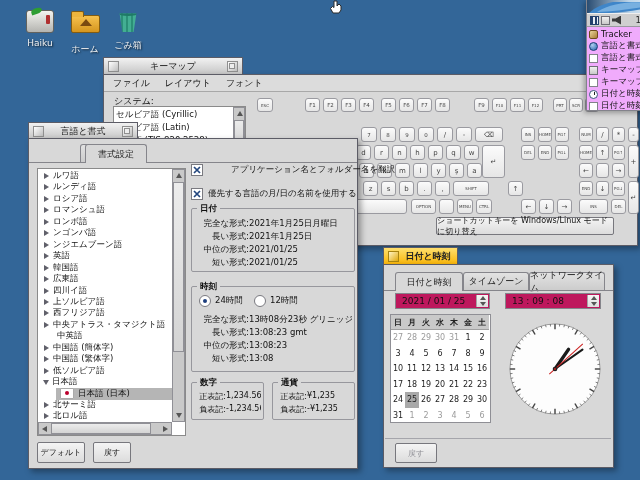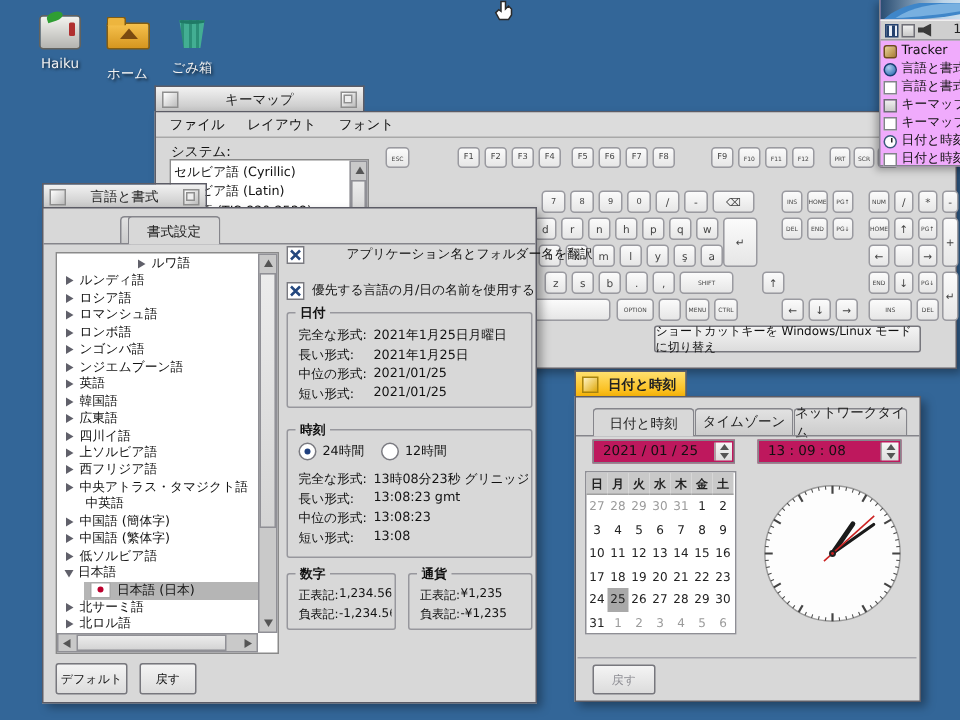--- a/index.html
+++ b/index.html
@@ -40,21 +40,21 @@
   .lrow .arr-r{width:0;height:0;border-left:5px solid #60606a;border-top:3.5px solid transparent;border-bottom:3.5px solid transparent;margin:0 4px 0 6px;flex:0 0 auto;}
   .lrow .arr-d{width:0;height:0;border-top:5px solid #60606a;border-left:3.5px solid transparent;border-right:3.5px solid transparent;margin:0 3px 0 5px;flex:0 0 auto;}
   .lrow .arr-n{width:9px;margin:0 4px 0 6px;flex:0 0 auto;}
   .lrow.sel{background:#b5b5b5;left:18px;}
   .flag{width:12px;height:9px;background:#fff;border:1px solid #aaa;border-radius:1px;margin:0 4px 0 4px;position:relative;flex:0 0 auto;}
   .flag::after{content:"";position:absolute;left:3.5px;top:2px;width:4px;height:4px;border-radius:50%;background:#bc002d;}
   .cbox{width:10px;height:10px;background:#fff;border:1px solid #7a7a80;flex:0 0 auto;display:flex;align-items:center;justify-content:center;}
   .cbrow{position:absolute;display:flex;align-items:center;gap:5px;font-size:8.5px;color:#111;white-space:nowrap;}
   .group{position:absolute;border:1px solid #97979d;border-radius:2px;box-sizing:border-box;}
   .gtitle{position:absolute;top:-6px;left:5px;background:#d8d8d8;padding:0 3px;font-size:8.5px;font-weight:bold;color:#111;}
-  .frow{position:absolute;left:7px;right:2px;display:flex;font-size:8.5px;color:#111;white-space:nowrap;}
+  .frow{position:absolute;left:7px;right:2px;display:flex;font-size:8.5px;color:#111;white-space:nowrap;text-align:right;}
   .flabel{flex:0 0 auto;}
   .fval{overflow:hidden;}
   .radio{width:10px;height:10px;border-radius:50%;background:#fff;border:1px solid #7a7a80;position:relative;flex:0 0 auto;}
   .radio.sel::after{content:"";position:absolute;left:2.5px;top:2.5px;width:4px;height:4px;border-radius:50%;background:#1e3f7e;}
   
   .spinner{position:absolute;background:#be185d;border:1px solid #85858b;box-sizing:border-box;display:flex;align-items:center;
            font-size:9px;color:#111;padding-left:6px;}
   .spin-btns{position:absolute;right:1px;top:1px;bottom:1px;width:11px;border-left:1px solid #a5a5a5;
              display:flex;flex-direction:column;align-items:center;justify-content:space-around;background:linear-gradient(#f6f6f6,#ddd);}
   .tri-up{width:0;height:0;border-bottom:4px solid #555;border-left:3px solid transparent;border-right:3px solid transparent;}
@@ -231,21 +231,21 @@
     <div class="ttitle" style="flex:1;text-align:center;">言語と書式</div>
     <div class="wbox zoombox"></div>
   </div>
   <div class="win-body" style="left:28px;top:138px;width:328px;height:329px;z-index:20;">
     <div class="tab" style="left:10px;top:5px;width:46px;height:18px;margin-left:41px;">言語</div>
     <div class="tab sel" style="left:56px;top:5px;width:62px;height:19px;">書式設定</div>
     <div class="tabline" style="left:0;top:23px;width:328px;"></div>
 
     <div class="listbox" style="left:8px;top:29px;width:147px;height:266px;">
       <div id="lang-rows" style="position:absolute;left:0;top:0;width:134px;height:253px;overflow:hidden;">
-          <div class="lrow" style="top: 1px; margin-left: 48px;">
+          <div class="lrow" style="top: 1px;">
             <div class="arr-r"></div>
             <span>ルワ語</span>
           </div>
           <div class="lrow" style="top: 12.45px;">
             <div class="arr-r"></div>
             <span>ルンディ語</span>
           </div>
           <div class="lrow" style="top: 23.9px;">
             <div class="arr-r"></div>
             <span>ロシア語</span>

